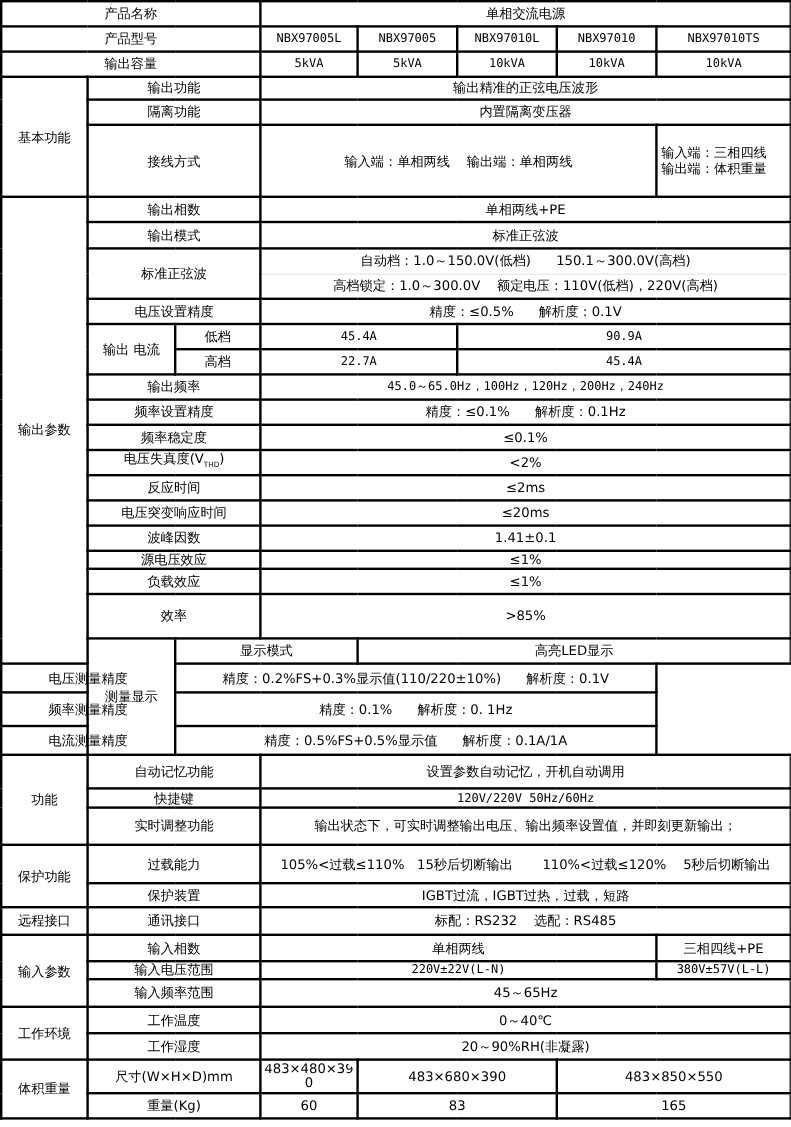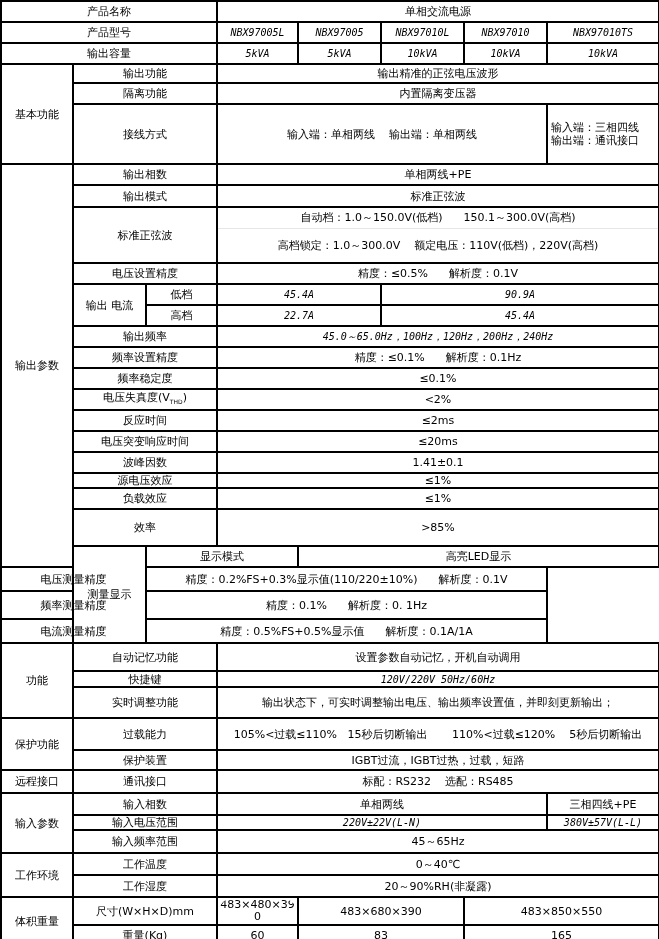--- a/index.html
+++ b/index.html
@@ -14,21 +14,21 @@
   }
   table.spec td {
     border: 2px solid #000;
     text-align: center;
     vertical-align: middle;
     padding: 0 1px;
     line-height: 13px;
     overflow: hidden;
     white-space: nowrap;
   }
-  table.spec td.mono { font-family: "DejaVu Sans Mono", "Liberation Mono", monospace; font-size: 10px; font-style: italic; }
+  table.spec td.mono { font-family: "DejaVu Sans Mono", "Liberation Mono", monospace; font-size: 10px; }
   td.wrap { white-space: normal !important; border-radius: 16px; }
   td.lightbot { border-bottom: 1px solid #e6e6e6 !important; }
   td.lighttop { border-top: 1px solid #e6e6e6 !important; }
   .left-align { text-align: left !important; padding-left: 3px !important; }
   sub.thd { font-size: 6px; }
 </style>
 </head>
 <body>
 
 <table class="spec">
@@ -72,38 +72,38 @@
   </tr>
   <tr style="height:21px">
     <td colspan="2">隔离功能</td>
     <td colspan="5">内置隔离变压器</td>
   </tr>
   <tr style="height:60px">
     <td colspan="2">接线方式</td>
     <td colspan="4" style="white-space:pre">输入端：单相两线    输出端：单相两线</td>
     <td class="wrap left-align">
       <div>输入端：三相四线</div>
-      <div>输出端：通讯接口</div>
+      <div>输出端：体积重量</div>
     </td>
   </tr>
 
   <tr style="height:21px">
     <td rowspan="18">输出参数</td>
     <td colspan="2">输出相数</td>
     <td colspan="5">单相两线+PE</td>
   </tr>
   <tr style="height:22px">
     <td colspan="2">输出模式</td>
     <td colspan="5">标准正弦波</td>
   </tr>
   <tr style="height:21px">
     <td colspan="2" rowspan="2">标准正弦波</td>
     <td colspan="5" class="lightbot" style="white-space:pre">自动档：1.0～150.0V(低档)      150.1～300.0V(高档)</td>
   </tr>
-  <tr style="height:35px">
+  <tr style="height:21px">
     <td colspan="5" class="lighttop" style="white-space:pre">高档锁定：1.0～300.0V    额定电压：110V(低档)，220V(高档)</td>
   </tr>
   <tr style="height:21px">
     <td colspan="2">电压设置精度</td>
     <td colspan="5" style="white-space:pre">精度：≤0.5%      解析度：0.1V</td>
   </tr>
   <tr style="height:21px">
     <td rowspan="2">输出 电流</td>
     <td>低档</td>
     <td colspan="2" class="mono">45.4A</td>

